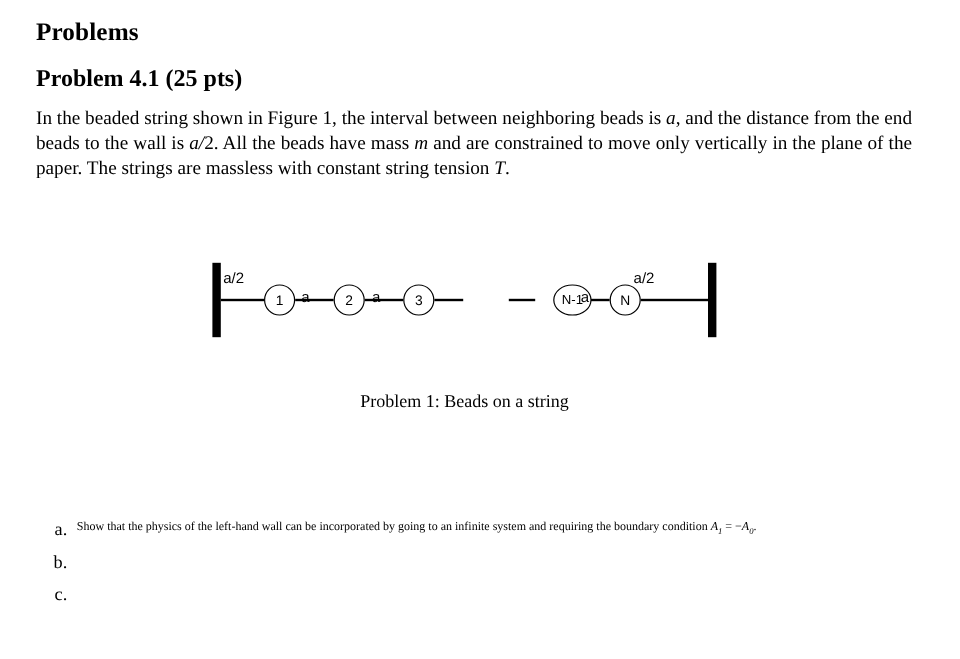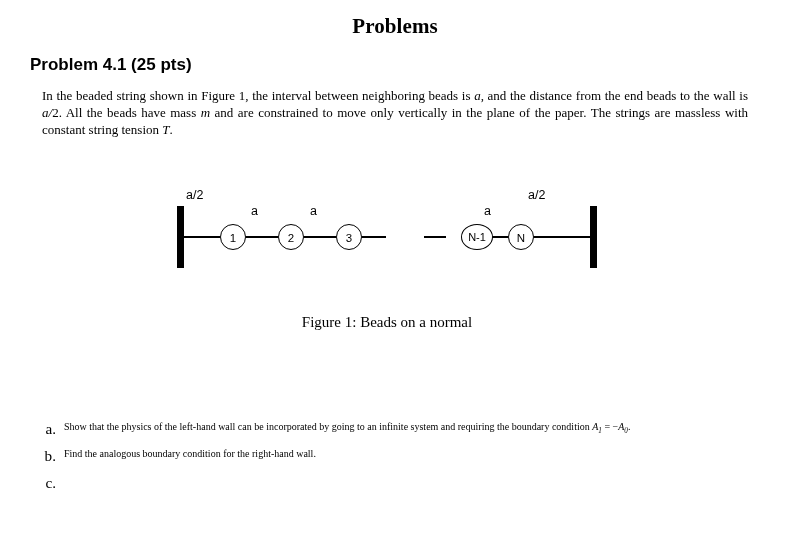--- a/index.html
+++ b/index.html
@@ -23,32 +23,31 @@
   }
   .content {
     padding: 8px 40px 0 30px;
   }
   h1.section-title {
     font-family: "Liberation Serif", serif;
     font-size: 21px;
     font-weight: bold;
     margin: 6px 0 16px 0;
     letter-spacing: 0.1px;
-    text-align: center;
   }
   h2.problem-title {
-    font-family: Liberation Sans, sans-serif;
-    font-size: 17px;
+    font-family: Liberation Serif, serif;
+    font-size: 20px;
     font-weight: bold;
     margin: 0 0 10px 0;
   }
   p.body-text {
-    font-size: 13px;
+    font-size: 16px;
     line-height: 1.32;
-    margin: 12px;
+    margin: 0;
     text-align: justify;
     max-width: 735px;
   }
   .mi { font-style: italic; }
 
   
   .figure-wrap {
     margin-top: 58px;
     height: 140px;
     position: relative;
@@ -92,20 +91,21 @@
     position: absolute;
     height: 1.6px;
     background: #000;
     top: 40px;
   }
   .dim-label {
     position: absolute;
     font-family: "Liberation Sans", sans-serif;
     font-size: 12.5px;
     color: #000;
+    margin-top: 24px;
   }
   .fig-caption {
     position: absolute;
     width: 100%;
     text-align: center;
     font-size: 15px;
     top: 118px;
     left: 0;
   }
 
@@ -166,32 +166,31 @@
         <div class="bead" style="left:159px;">3</div>
         <div class="bead wide" style="left:284px;">N-1</div>
         <div class="bead" style="left:331px;">N</div>
 
         <div class="dim-label" style="left:9px; top:-8px;">a/2</div>
         <div class="dim-label" style="left:74px; top:8px;">a</div>
         <div class="dim-label" style="left:133px; top:8px;">a</div>
         <div class="dim-label" style="left:307px; top:8px;">a</div>
         <div class="dim-label" style="left:351px; top:-8px;">a/2</div>
 
-        <div class="fig-caption">Figure 1: Beads on a normal</div>
+        <div class="fig-caption">Problem 1: Beads on a string</div>
       </div>
     </div>
 
     <div class="parts">
       <div class="part">
         <div class="part-label">a.</div>
         <div class="part-text">Show that the physics of the left-hand wall can be incorporated by going to an infinite system and requiring the boundary condition <span class="mi">A</span><sub class="mi">1</sub> = −<span class="mi">A</span><sub class="mi">0</sub>.</div>
       </div>
       <div class="part">
         <div class="part-label">b.</div>
-        <div class="part-text">Find the analogous boundary condition for the right-hand wall.</div>
       </div>
       <div class="part">
         <div class="part-label">c.</div>
       </div>
     </div>
 
   </div>
 </div>
 
 </body></html>

